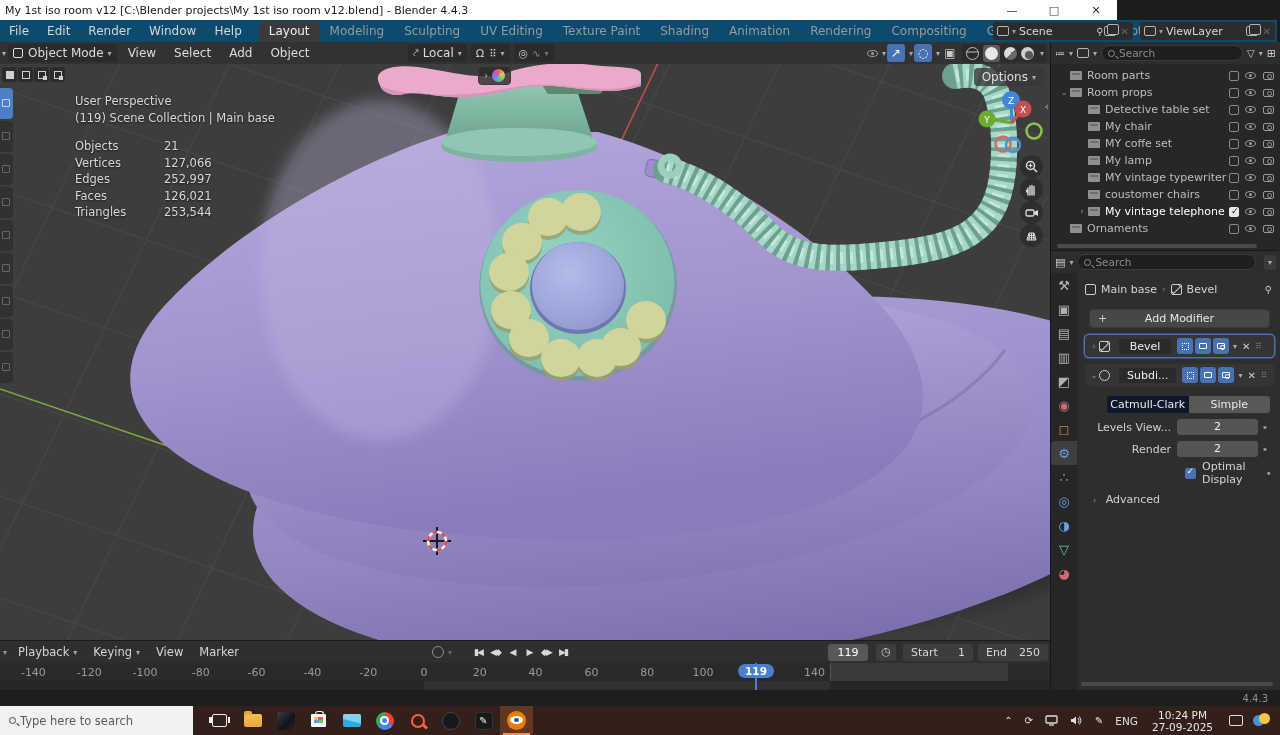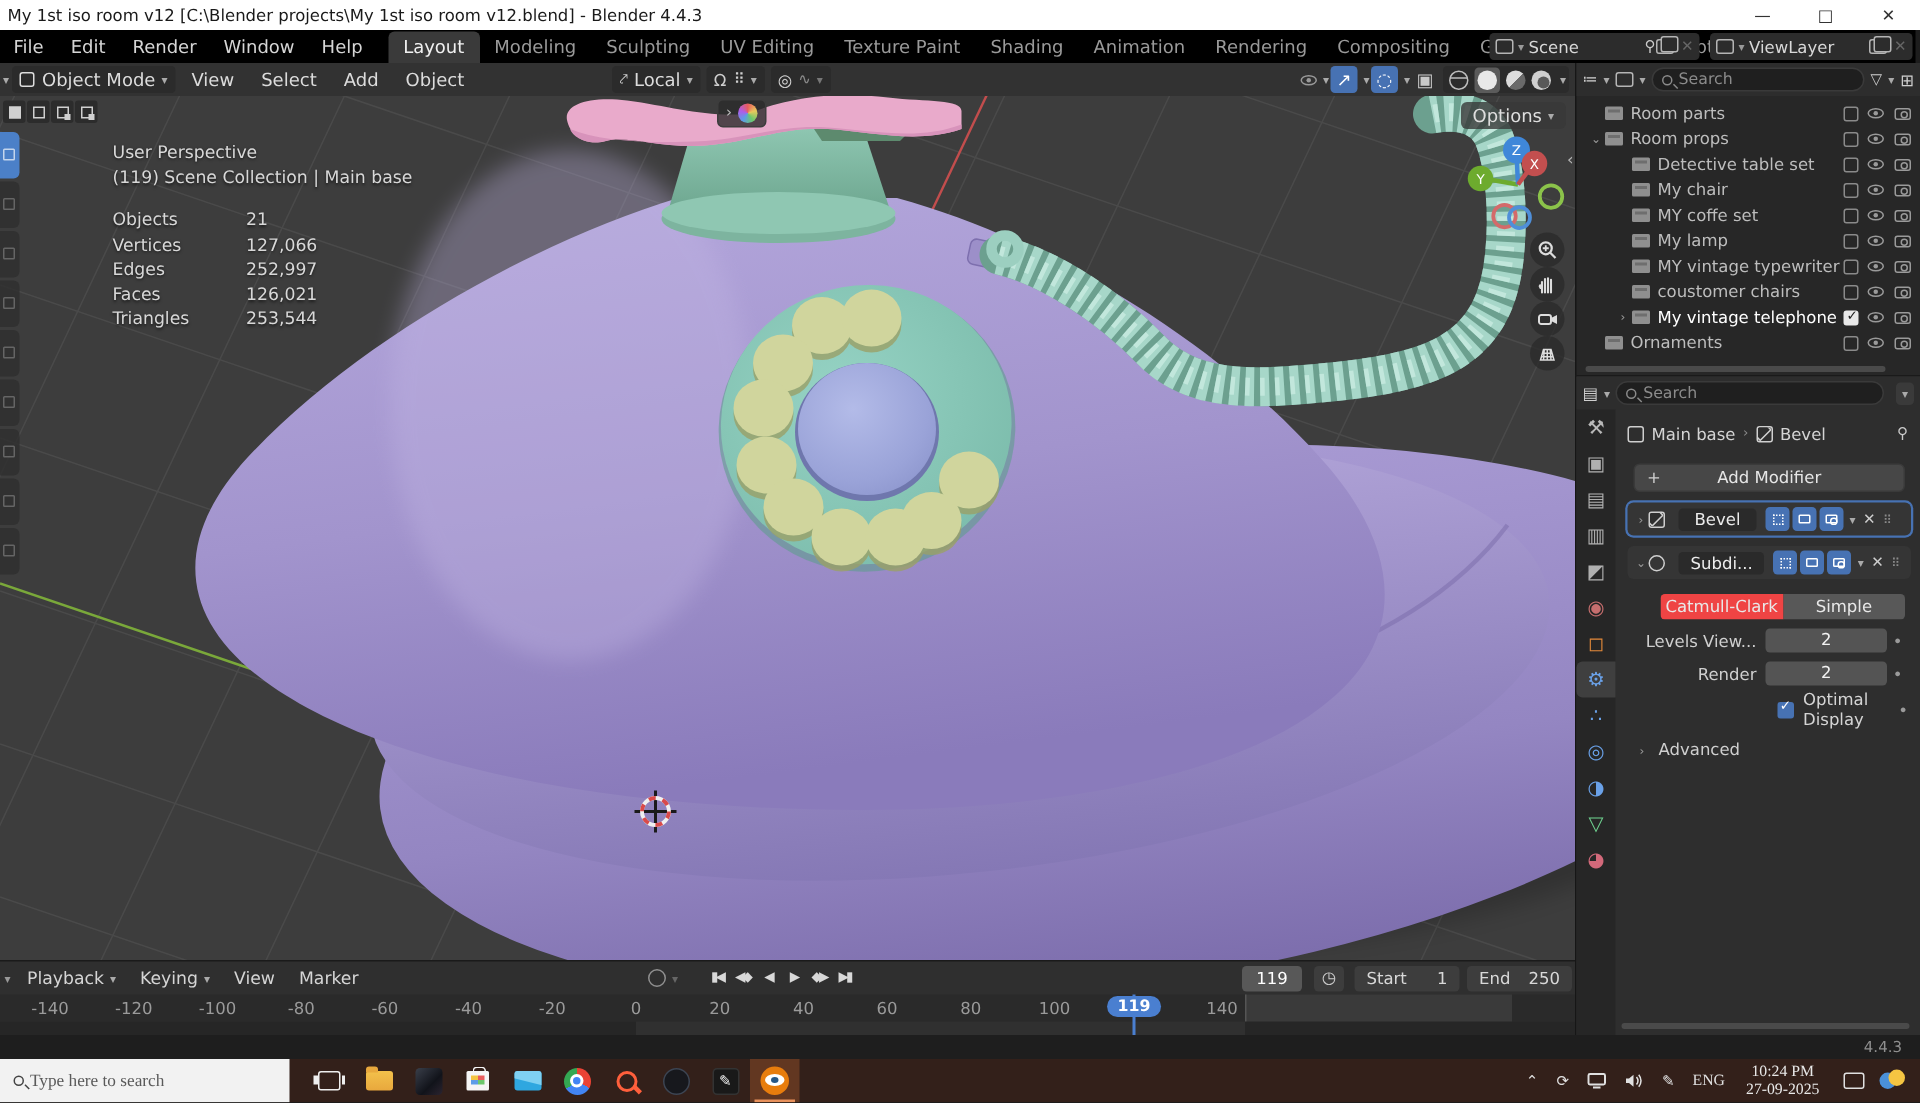--- a/index.html
+++ b/index.html
@@ -2,29 +2,29 @@
 <html><head>
 <meta charset="utf-8">
 <style>
   html,body{margin:0;padding:0;background:#111;}
   .screen{position:relative;width:1280px;height:735px;overflow:hidden;
     font-family:"DejaVu Sans",sans-serif;background:#1d1d1d;
     -webkit-font-smoothing:antialiased;}
   .screen *{box-sizing:border-box;}
 
   
-  .titlebar{position:absolute;left:0;top:0;width:1280px;height:20px;background:#ffffff;
+  .titlebar{position:absolute;left:0;top:0;width:1117px;height:20px;background:#ffffff;
     display:flex;align-items:center;font-size:11px;color:#1a1a1a;padding-left:5px;}
   .title-text{flex:1;white-space:nowrap;overflow:hidden;}
   .win-btns{display:flex;height:100%;}
   .win-btn{width:42px;height:100%;display:flex;align-items:center;justify-content:center;
     font-size:11px;color:#333;}
 
   
-  .topbar{position:absolute;left:0;top:20px;width:1277px;height:22px;background:#000000;
+  .topbar{position:absolute;left:0;top:20px;width:1277px;height:22px;background:#0c4a6e;
     display:flex;align-items:center;color:#d0d0d0;font-size:12px;}
   .menu-item{padding:2px 9px;color:#d6d6d6;}
   .ws-tabs{display:flex;align-items:flex-end;height:100%;margin-left:8px;}
   .ws-tab{padding:3px 10px 4px 10px;color:#9a9a9a;font-size:12px;border-radius:4px 4px 0 0;}
   .ws-tab.active{background:#3a3a3a;color:#f0f0f0;}
   .ws-add{color:#bbb;padding:0 8px;font-size:13px;}
   .idblock{position:absolute;top:2px;height:18px;background:#2c2c2c;border-radius:3px;
     display:flex;align-items:center;padding:0 4px;font-size:11px;color:#d8d8d8;}
   .idblock .chev{font-size:8px;color:#999;margin:0 3px;}
   .mini-ic{display:inline-block;width:12px;height:10px;border:1px solid #b5b5b5;border-radius:2px;position:relative;}
@@ -134,21 +134,21 @@
   .mod-name{background:#2a2a2a;border-radius:3px;padding:1px 8px;color:#ececec;margin:0 4px;min-width:52px;text-align:center;}
   .mbtn{width:16px;height:16px;border-radius:3px;background:#4772b3;margin-left:2px;display:flex;align-items:center;justify-content:center;}
   .mbtn .g{width:8px;height:6px;border:1px solid #fff;border-radius:1px;}
   .mbtn .gc{width:8px;height:6px;border:1px solid #fff;border-radius:1px;position:relative;}
   .mbtn .gc::after{content:"";position:absolute;left:2px;top:1px;width:2.5px;height:2.5px;border-radius:50%;border:1px solid #fff;}
   .mbtn .gv{width:7px;height:7px;border:1px dotted #fff;}
   .mod-x{color:#cfcfcf;margin-left:5px;font-size:10px;}
   .mod-drag{color:#8a8a8a;margin-left:5px;font-size:8px;letter-spacing:1px;}
   .seg{display:flex;margin:10px 10px 0 30px;height:17px;border-radius:3px;overflow:hidden;}
   .seg>div{flex:1;display:flex;align-items:center;justify-content:center;color:#e8e8e8;}
-  .seg .a{background:#ef4444;}
+  .seg .a{background:#0f172a;}
   .seg .b{background:#585858;}
   .frow{display:flex;align-items:center;margin:6px 8px 0 0;height:16px;}
   .frow .lab{width:100px;text-align:right;color:#cfcfcf;padding-right:6px;flex:none;}
   .frow .val{flex:1;background:#545454;border-radius:3px;text-align:center;color:#f2f2f2;height:16px;line-height:16px;}
   .frow .dot{width:14px;text-align:center;color:#9a9a9a;flex:none;}
   .ckrow{display:flex;align-items:center;margin:9px 8px 0 108px;height:14px;}
   .ckbox{width:11px;height:11px;background:#4772b3;border-radius:2px;position:relative;margin-right:6px;flex:none;}
   .ckbox::after{content:"✓";position:absolute;left:1.5px;top:-2px;font-size:9px;color:#fff;}
   .ckrow .dot{margin-left:auto;color:#9a9a9a;}
   .advrow{margin:13px 0 0 16px;color:#cfcfcf;}
@@ -178,21 +178,21 @@
   .scrub .inrange{position:absolute;left:424px;top:0;width:406px;height:10px;background:#303030;}
   .playhead{position:absolute;top:22px;width:2px;height:28px;background:#4a7fd0;}
   .ph-badge{position:absolute;top:23px;transform:translateX(-50%);background:#4a7fd0;color:#fff;
     font-size:10.5px;font-weight:bold;border-radius:7px;padding:0 7px;line-height:14px;}
 
   
   .statusbar{position:absolute;left:0;top:690px;width:1280px;height:16px;background:#1e1e1e;
     display:flex;align-items:center;justify-content:flex-end;padding-right:12px;font-size:10px;color:#8f8f8f;}
 
   
-  .taskbar{position:absolute;left:0;top:706px;width:1280px;height:29px;background:#33201a;display:flex;align-items:center;font-family:Liberation Serif, serif;}
+  .taskbar{position:absolute;left:0;top:706px;width:1280px;height:29px;background:#33201a;display:flex;align-items:center;}
   .tb-search{width:193px;height:29px;background:#f2f2f2;display:flex;align-items:center;padding:0 9px;
     color:#5a5a5a;font-size:11.5px;flex:none;}
   .tb-search .mag{border-color:#444;}
   .tb-search .mag::after{background:#444;}
   .tb-apps{display:flex;align-items:center;height:100%;margin-left:10px;}
   .tb-app{width:33px;height:29px;display:flex;align-items:center;justify-content:center;position:relative;}
   .tb-app.active{background:#7a4326aa;}
   .tb-app.active::after{content:"";position:absolute;left:3px;bottom:0;right:3px;height:2.5px;background:#e8915c;}
   .tb-tray{position:absolute;right:0;height:29px;display:flex;align-items:center;color:#e8e8e8;}
   .tray-ic{margin:0 6px;display:flex;align-items:center;justify-content:center;color:#e0e0e0;font-size:10px;}

